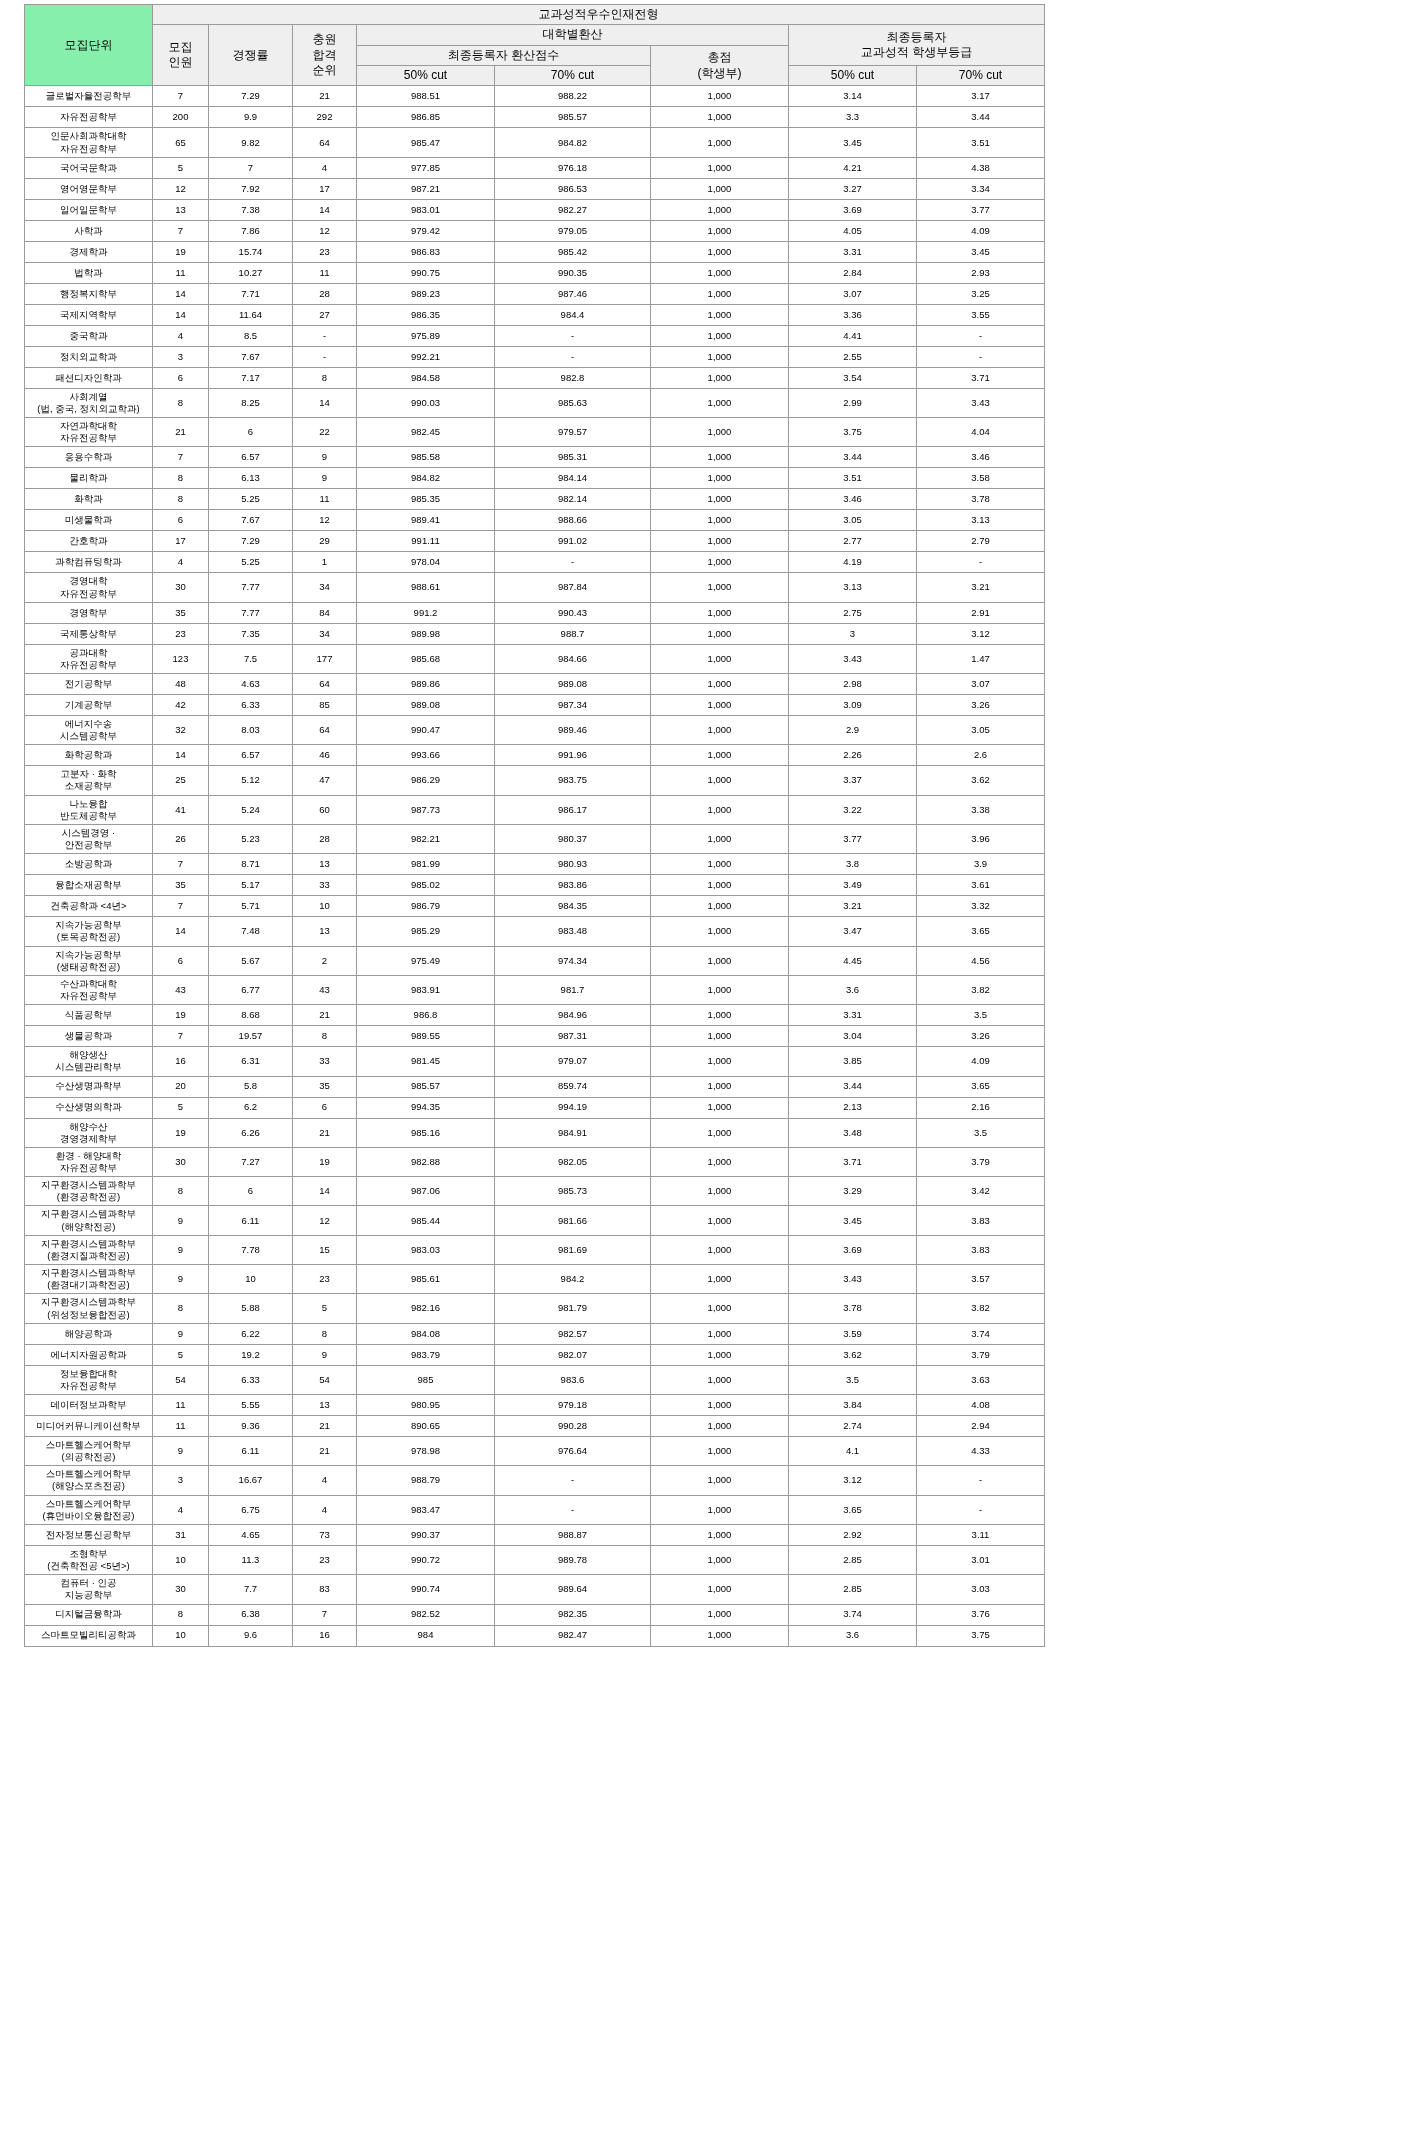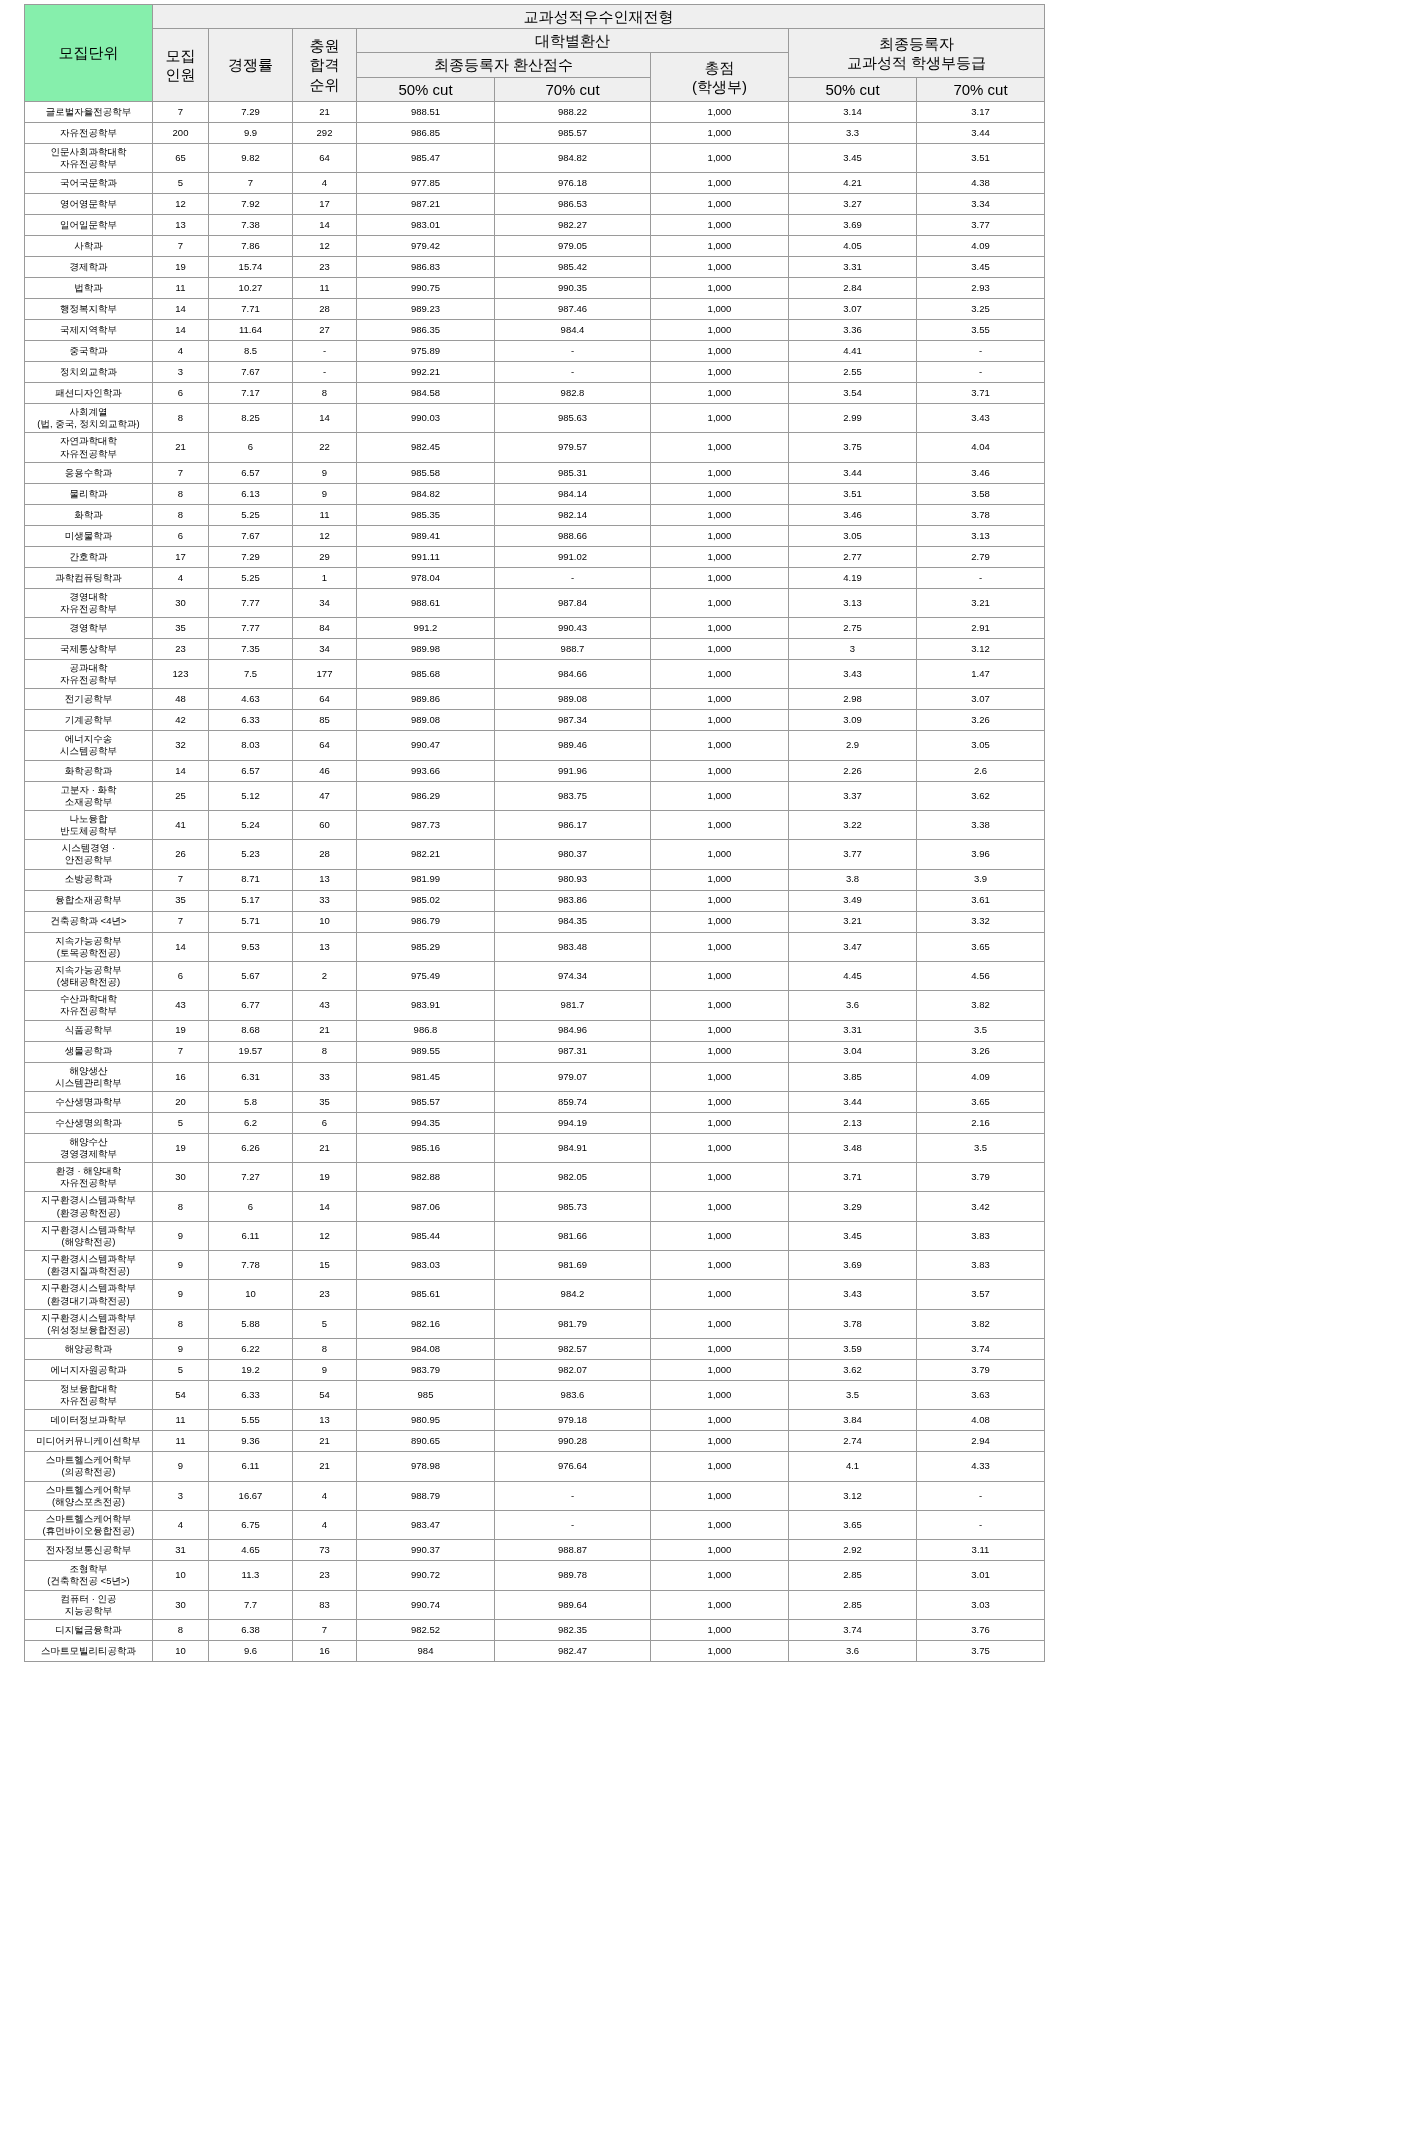--- a/index.html
+++ b/index.html
@@ -29,21 +29,21 @@
     border: 1px solid #9a9a9a;
     text-align: center;
     vertical-align: middle;
     padding: 2px 1px;
     line-height: 1.28;
     word-break: keep-all;
   }
   thead th {
     background: #efefef;
     font-weight: normal;
-    font-size: 15px;
+    font-size: 12px;
   }
   thead th.unit-head {
     background: #86efac;
   }
   tbody td {
     background: #ffffff;
     height: 16px;
   }
   tbody td.unit {
     text-align: center;
@@ -588,21 +588,21 @@
           <td>1,000</td>
           <td>3.21</td>
           <td>3.32</td>
         </tr>
         <tr>
           <td class="unit">
             <span class="line2">지속가능공학부</span>
             <span class="line2">(토목공학전공)</span>
           </td>
           <td>14</td>
-          <td>9.53</td>
+          <td>7.48</td>
           <td>13</td>
           <td>985.29</td>
           <td>983.48</td>
           <td>1,000</td>
           <td>3.47</td>
           <td>3.65</td>
         </tr>
         <tr>
           <td class="unit">
             <span class="line2">지속가능공학부</span>

